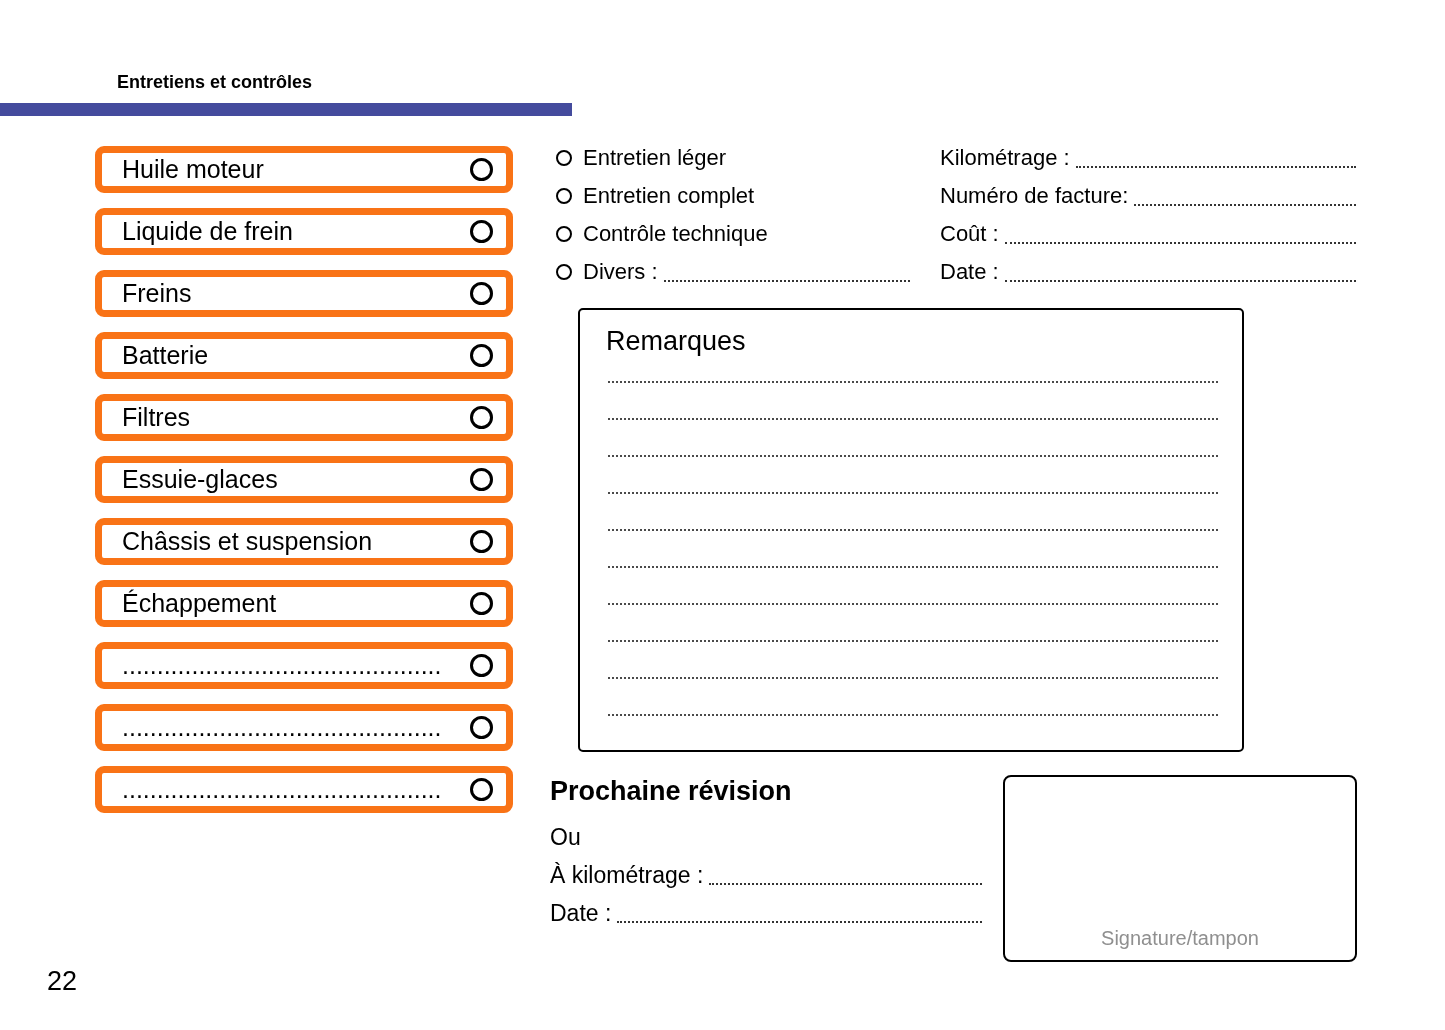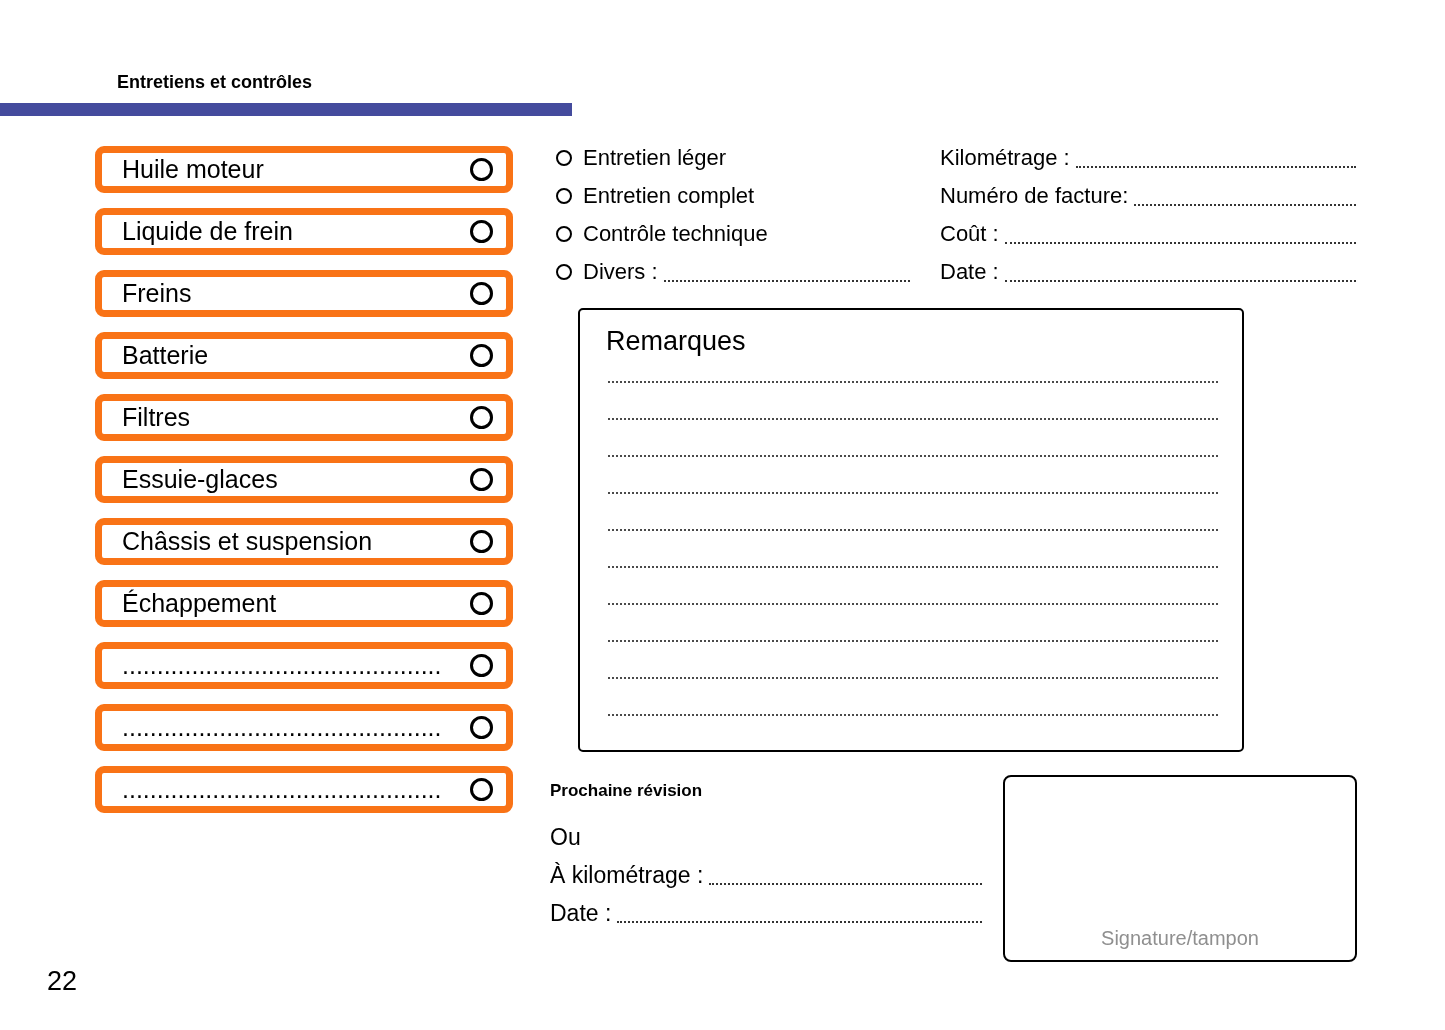--- a/index.html
+++ b/index.html
@@ -110,21 +110,21 @@
   }
   .remark-line:first-child { height: 26px; }
 
   
   .next-service {
     position: absolute;
     left: 550px; top: 776px;
     width: 432px;
   }
   .ns-title {
-    font-size: 17px;
+    font-size: 27px;
     font-weight: bold;
     line-height: 30px;
     margin-bottom: 12px;
   }
   .next-service .field-label { font-size: 23px; }
 
   
   .signature-box {
     position: absolute;
     left: 1003px; top: 775px;

